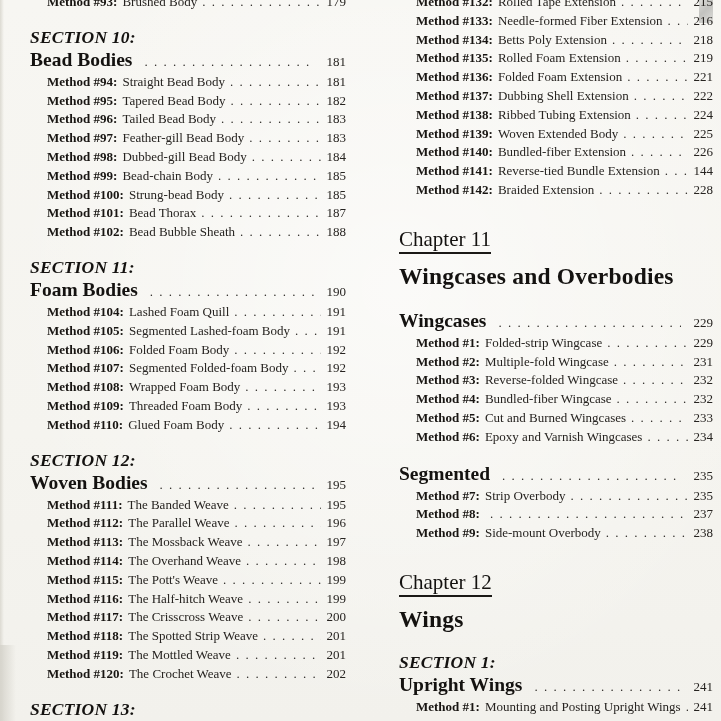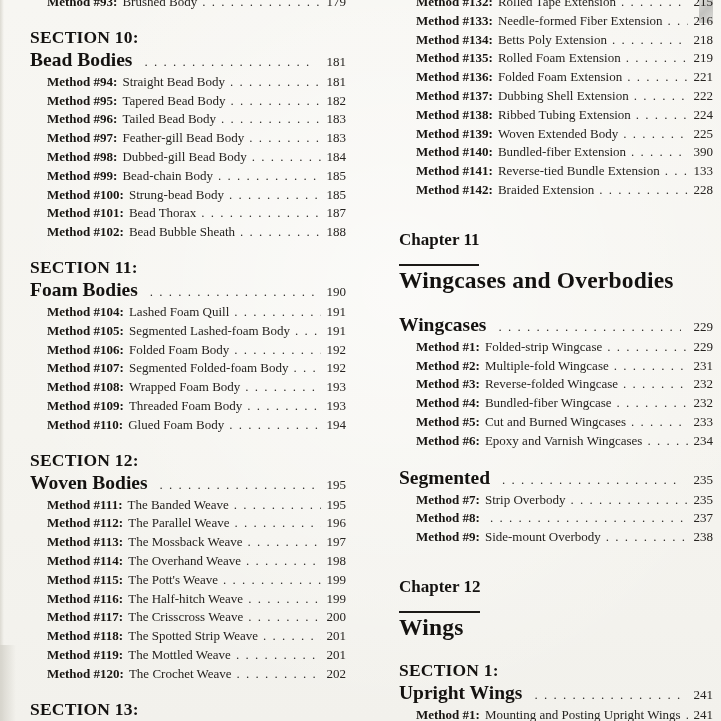--- a/index.html
+++ b/index.html
@@ -53,40 +53,40 @@
   }
   .dots::after {
     content: ". . . . . . . . . . . . . . . . . . . . . . . . . . . . . . . . . . . . . . . . . . . . . . . . . . . . . . . . . . . . . . . . . . . . . . . . . . . .";
   }
   .pg { flex: 0 0 auto; font-size: 13px; font-weight: normal; color: #262320; min-width: 22px; text-align: right; }
 
   
   .sec { margin-top: 15px; }
   .sec-label {
     font-weight: bold; font-size: 17.5px; line-height: 21px;
-    letter-spacing: 0.2px; color: #141210;
+    letter-spacing: 0.2px; color: #141210; font-style: italic;
   }
   .sec-row {
     display: flex; align-items: baseline;
     font-weight: bold; font-size: 19.5px; line-height: 23px;
     color: #141210; white-space: nowrap; gap: 7px;
   }
 
   
   .chap { margin-top: 28px; margin-bottom: 19px; }
   .chap-label {
     display: inline-block;
-    font-weight: bold; font-size: 17px; line-height: 23px;
+    font-weight: normal; font-size: 21px; line-height: 23px;
     color: #141210;
     border-bottom: 2.5px solid #1b1916;
-    padding-bottom: 13px;
+    padding-bottom: 1px;
   }
   .chap-title {
     font-weight: bold; font-size: 23.5px; line-height: 28px;
-    color: #141210; letter-spacing: 0.2px;
+    color: #141210; letter-spacing: 0.2px; margin-top: 8px;
   }
 </style>
 </head>
 <body>
 
 <div class="page">
   <div class="edge-left"></div>
   <div class="corner-shade"></div>
   <div class="smudge"></div>
   <div class="col col-left">
@@ -326,27 +326,27 @@
       <div class="m-row">
         <span class="m-prefix">Method #139:</span>
         <span class="m-title">Woven Extended Body</span>
         <span class="dots"></span>
         <span class="pg">225</span>
       </div>
       <div class="m-row">
         <span class="m-prefix">Method #140:</span>
         <span class="m-title">Bundled-fiber Extension</span>
         <span class="dots"></span>
-        <span class="pg">390</span>
+        <span class="pg">226</span>
       </div>
       <div class="m-row">
         <span class="m-prefix">Method #141:</span>
         <span class="m-title">Reverse-tied Bundle Extension</span>
         <span class="dots"></span>
-        <span class="pg">133</span>
+        <span class="pg">144</span>
       </div>
       <div class="m-row">
         <span class="m-prefix">Method #142:</span>
         <span class="m-title">Braided Extension</span>
         <span class="dots"></span>
         <span class="pg">228</span>
       </div>
       <div class="chap">
         <div><span class="chap-label">Chapter 11</span></div>
         <div class="chap-title">Wingcases and Overbodies</div>

